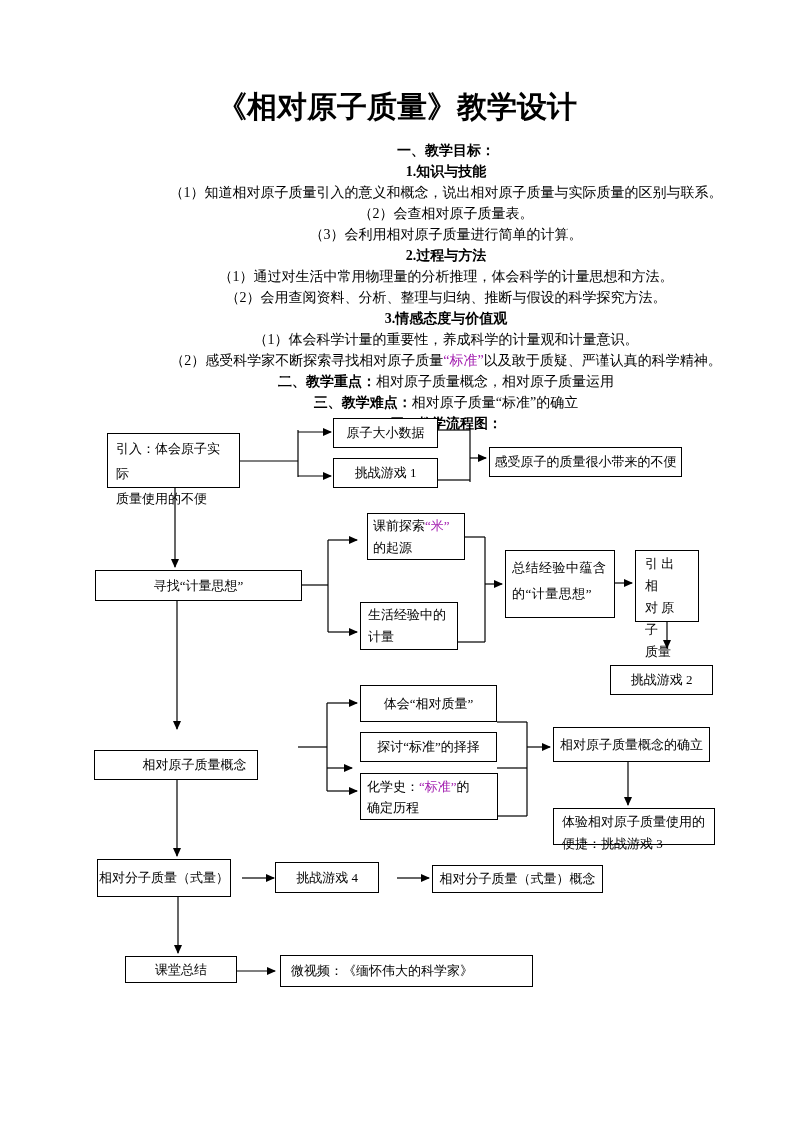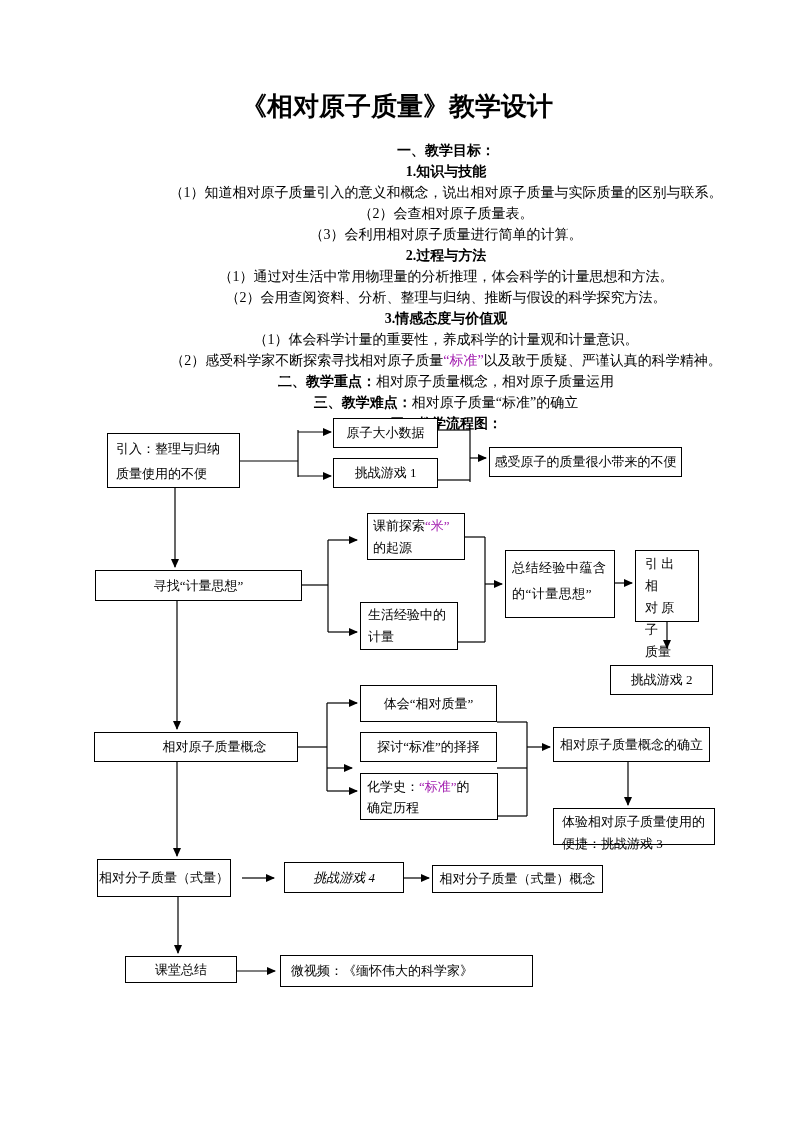--- a/index.html
+++ b/index.html
@@ -1,18 +1,18 @@
 <!DOCTYPE html>
 <html><head>
 <meta charset="utf-8">
 <style>
   html,body{margin:0;padding:0;background:#ffffff;}
   .page{position:relative;width:794px;height:1123px;background:#ffffff;overflow:hidden;
         font-family:"Liberation Serif", serif;color:#000;}
-  .title{margin:0;padding-top:92px;text-align:center;font-size:26px;font-weight:bold;
+  .title{margin:0;padding-top:92px;text-align:center;font-size:30px;font-weight:bold;
          line-height:30px;}
   .text-block{margin:18px 20px 0 118px;font-size:14px;line-height:21px;text-align:center;}
   .text-block p{margin:0;}
   .b{font-weight:bold;}
   .muted{color:#a21caf;}
   .flow{position:absolute;left:0;top:405px;width:794px;height:620px;}
   .flow svg{position:absolute;left:0;top:0;}
   .node{position:absolute;box-sizing:border-box;border:1px solid #000;background:#fff;
         font-size:13px;line-height:24px;white-space:pre-line;color:#000;}
   .node.c{display:flex;align-items:center;justify-content:center;text-align:center;}
@@ -113,21 +113,21 @@
         <line x1="397" y1="473" x2="429" y2="473" marker-end="url(#ah)"></line>
       </g>
       <g stroke="#000" stroke-width="1.2" fill="none">
         <line x1="178" y1="492" x2="178" y2="548" marker-end="url(#ah)"></line>
       </g>
       <g stroke="#000" stroke-width="1.2" fill="none">
         <line x1="237" y1="566" x2="275" y2="566" marker-end="url(#ah)"></line>
       </g>
     </svg>
 
-    <div class="node" style="left:107px;top:28px;width:133px;height:55px;line-height:25px;padding:2px 8px;">引入：整理与归纳
+    <div class="node" style="left:107px;top:28px;width:133px;height:55px;line-height:25px;padding:2px 8px;">引入：体会原子实际
 质量使用的不便</div>
 
     <div class="node c" style="left:333px;top:13px;width:105px;height:30px;">原子大小数据</div>
 
     <div class="node c" style="left:333px;top:53px;width:105px;height:30px;">挑战游戏 1</div>
 
     <div class="node c" style="left:489px;top:42px;width:193px;height:30px;">感受原子的质量很小带来的不便</div>
 
     <div class="node c" style="left:95px;top:165px;width:207px;height:31px;">寻找“计量思想”</div>
 
@@ -139,37 +139,37 @@
 
     <div class="node ls" style="left:505px;top:145px;width:110px;height:68px;line-height:26px;padding:4px 6px;">总结经验中蕴含
 的“计量思想”</div>
 
     <div class="node" style="left:635px;top:145px;width:64px;height:72px;line-height:22px;padding:2px 9px;">引 出 相
 对 原 子
 质量</div>
 
     <div class="node c" style="left:610px;top:260px;width:103px;height:30px;">挑战游戏 2</div>
 
-    <div class="node c" style="left:94px;top:327px;width:204px;height:30px;padding-left:37px;">相对原子质量概念</div>
+    <div class="node c" style="left:94px;top:345px;width:164px;height:30px;padding-left:37px;">相对原子质量概念</div>
 
     <div class="node c" style="left:360px;top:280px;width:137px;height:37px;">体会“相对质量”</div>
 
     <div class="node" style="left:360px;top:368px;width:138px;height:47px;line-height:21px;padding:2px 6px;"><span>化学史：</span><span class="muted">“标准”</span><span>的
 确定历程</span></div>
 
     <div class="node c" style="left:360px;top:327px;width:137px;height:30px;">探讨“标准”的择择</div>
 
     <div class="node c" style="left:553px;top:322px;width:157px;height:35px;">相对原子质量概念的确立</div>
 
     <div class="node" style="left:553px;top:403px;width:162px;height:37px;line-height:22px;padding:2px 8px;">体验相对原子质量使用的
 便捷：挑战游戏 3</div>
 
     <div class="node c" style="left:97px;top:454px;width:134px;height:38px;">相对分子质量（式量）</div>
 
-    <div class="node c" style="left:284px;top:457px;width:120px;height:31px;font-style:italic;">挑战游戏 4</div>
+    <div class="node c" style="left:275px;top:457px;width:104px;height:31px;">挑战游戏 4</div>
 
     <div class="node c" style="left:432px;top:460px;width:171px;height:28px;">相对分子质量（式量）概念</div>
 
     <div class="node c" style="left:125px;top:551px;width:112px;height:27px;">课堂总结</div>
 
     <div class="node" style="left:280px;top:550px;width:253px;height:32px;line-height:29px;padding:0 10px;">微视频：《缅怀伟大的科学家》</div>
 
   </div>
 </div>
 

